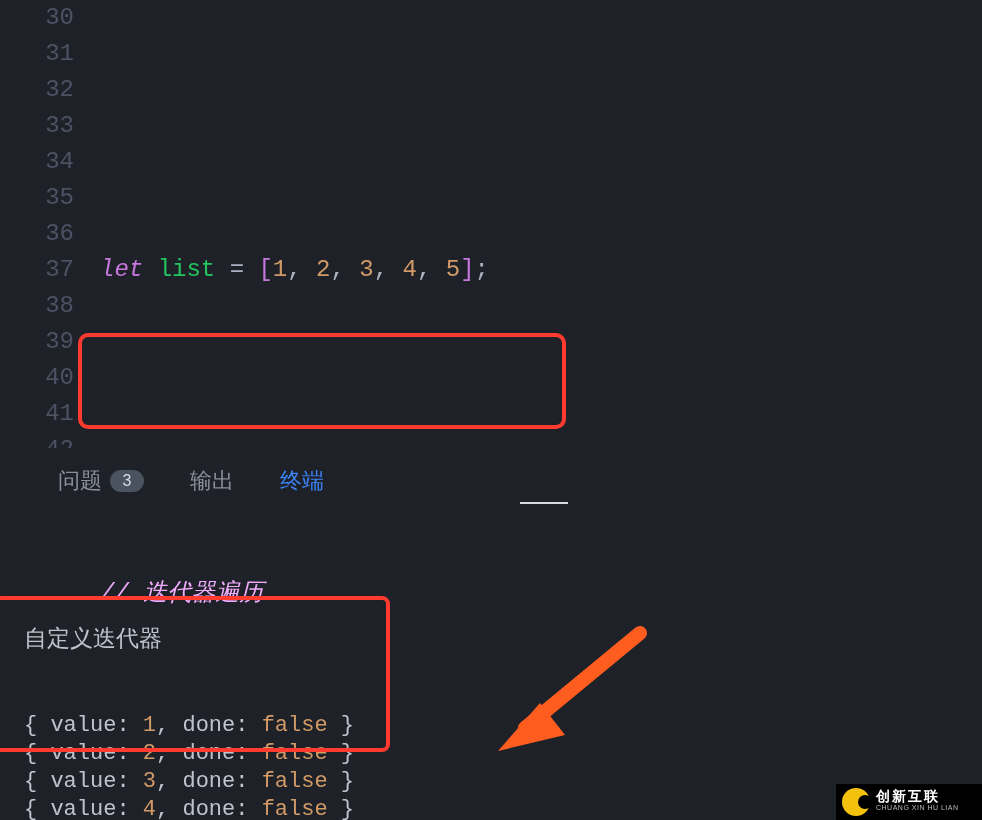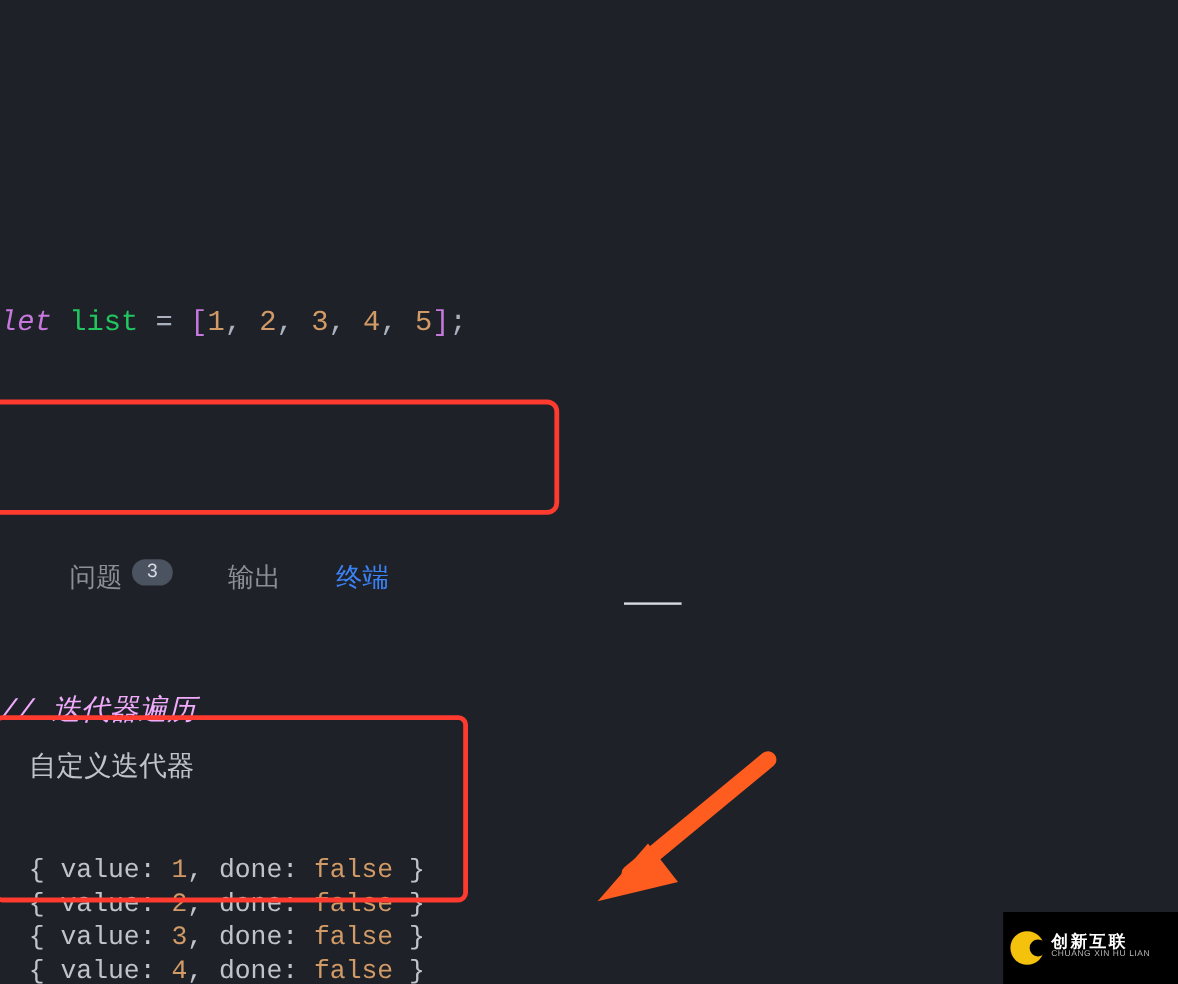--- a/index.html
+++ b/index.html
@@ -56,20 +56,21 @@
     gap: 46px;
     padding: 18px 0 12px 58px;
     font-family: "PingFang SC","Microsoft YaHei",sans-serif;
     font-size: 22px;
     color: #8a8f98;
     background: #1e2127;
     position: relative;
   }
   .tab {
     display: flex;
+    align-items: center;
     gap: 8px;
     cursor: pointer;
   }
   .tab.active { color: #3b82f6; }
   .tab-underline {
     position: absolute;
     height: 2px;
     background: #d7dae0;
     bottom: 4px;
   }
@@ -114,21 +115,21 @@
   .arrow {
     position: absolute;
     pointer-events: none;
   }
 
   .watermark {
     position: absolute;
     right: 0;
     bottom: 0;
     width: 146px;
-    height: 60px;
+    height: 36px;
     background: #000;
     color: #fff;
     display: flex;
     align-items: center;
     font-family: "PingFang SC","Microsoft YaHei",sans-serif;
     font-size: 13px;
     letter-spacing: 2px;
     gap: 6px;
     padding: 0 6px;
     box-sizing: border-box;
@@ -147,20 +148,35 @@
     right:-2px;top:7px;
   }
   .watermark .txt { line-height: 12px; }
   .watermark .txt .cn { font-weight: bold; font-size: 14px; }
   .watermark .txt .en { font-size: 7px; letter-spacing: 0.5px; color:#bbb; }
 </style>
 </head>
 <body>
 
 <div class="editor">
+  <div class="gutter">
+    <div>30</div>
+    <div>31</div>
+    <div>32</div>
+    <div>33</div>
+    <div>34</div>
+    <div>35</div>
+    <div>36</div>
+    <div>37</div>
+    <div>38</div>
+    <div>39</div>
+    <div>40</div>
+    <div>41</div>
+    <div>42</div>
+  </div>
   <div class="code">
     
     <div class="code-row"></div>
     
     <div class="code-row"><span class="tok-kw">let</span> <span class="tok-var">list</span><span class="tok-punc"> = </span><span class="tok-brack">[</span><span class="tok-num">1</span><span class="tok-punc">, </span><span class="tok-num">2</span><span class="tok-punc">, </span><span class="tok-num">3</span><span class="tok-punc">, </span><span class="tok-num">4</span><span class="tok-punc">, </span><span class="tok-num">5</span><span class="tok-brack">]</span><span class="tok-punc">;</span></div>
     
     
     <div class="code-row"></div>
     
     <div class="code-row"><span class="tok-comm">// 迭代器遍历</span></div>

